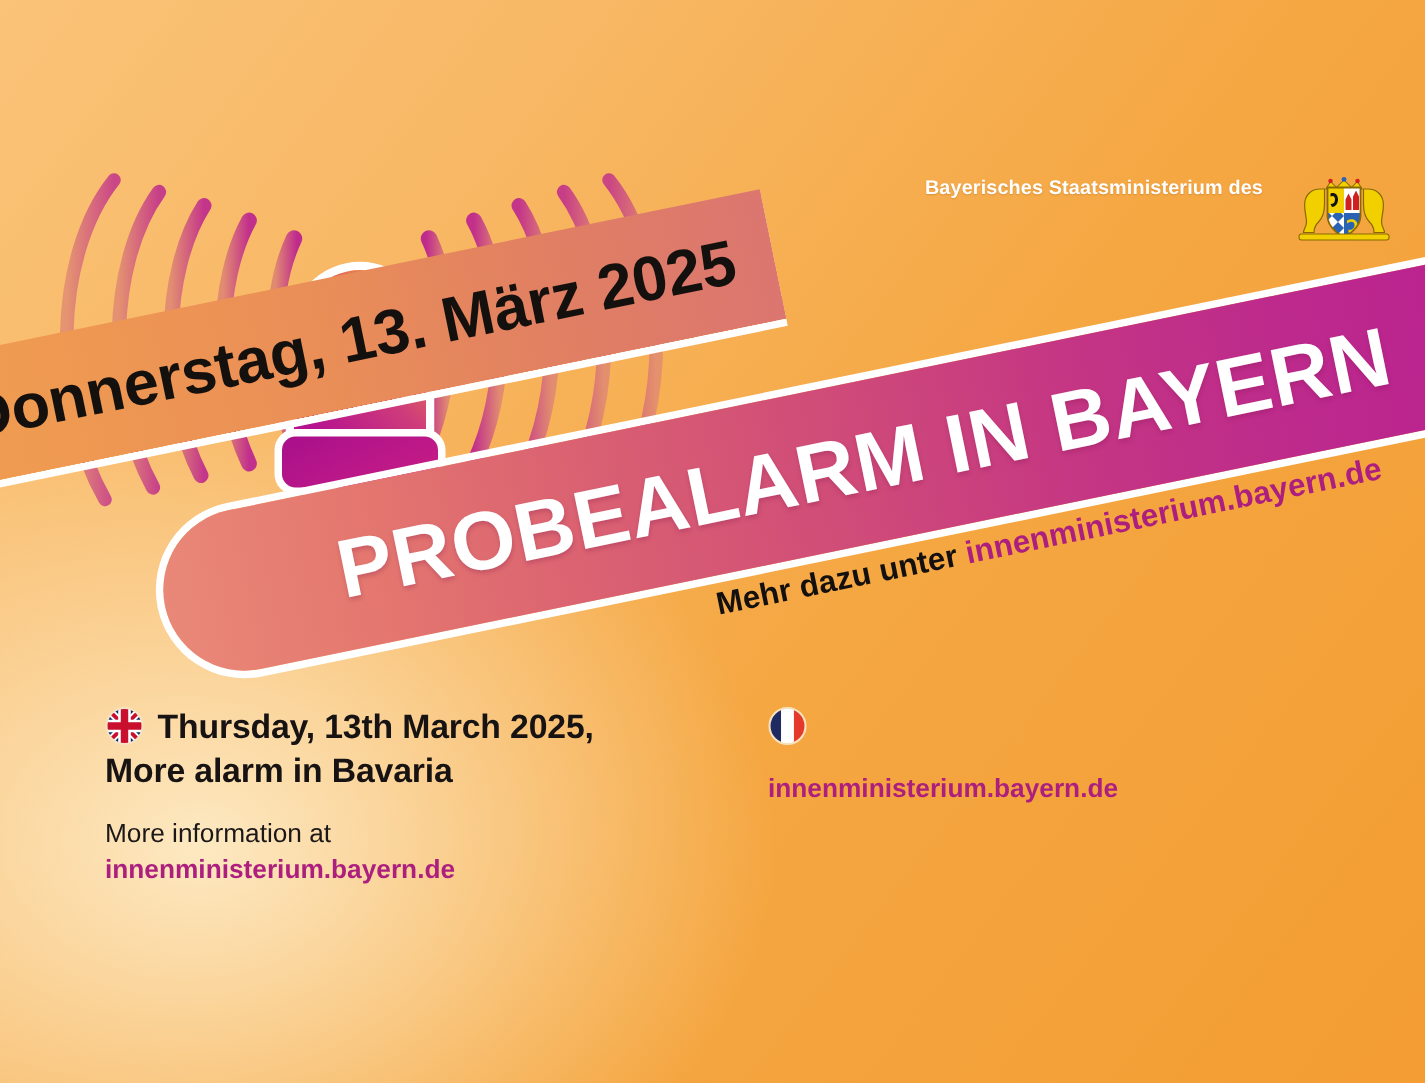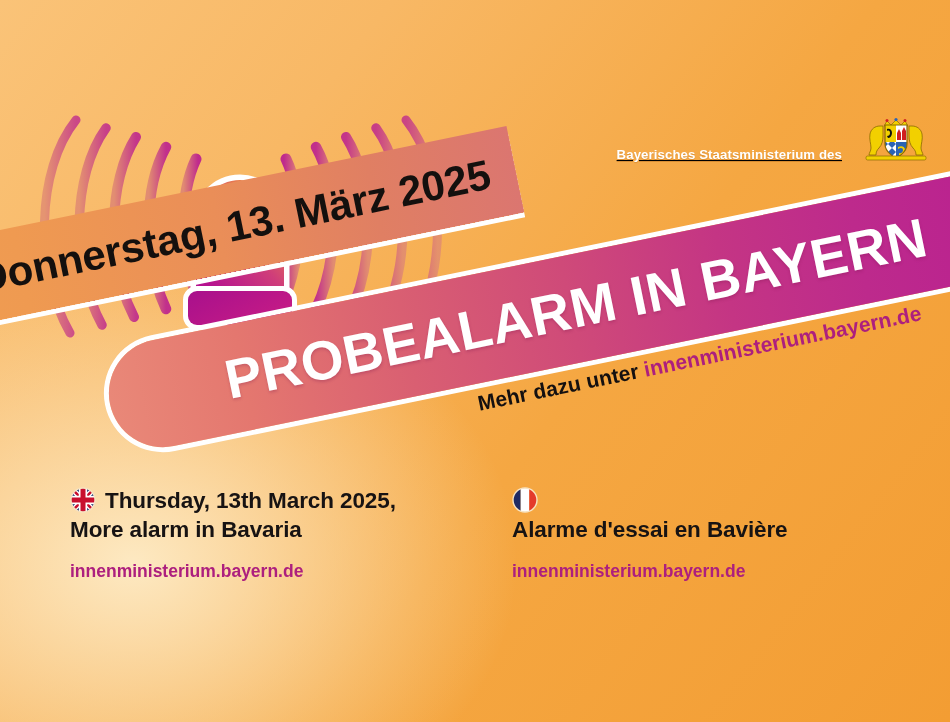--- a/index.html
+++ b/index.html
@@ -23,21 +23,21 @@
     position: absolute;
     left: 30px; top: 85px;
     width: 420px; height: 270px;
   }
   #siren-graphic svg { display: block; width: 100%; height: 100%; }
 
   
   #ministry-block {
     position: absolute;
     right: 14px; top: 116px;
-    display: flex; align-items: flex-end; gap: 14px; text-decoration: underline;
+    display: flex; align-items: flex-start; gap: 14px;
   }
   #ministry-name {
     text-align: right;
     color: #ffffff;
     font-size: 13.2px;
     font-weight: 700;
     line-height: 1.33;
     letter-spacing: .1px;
     text-shadow: 0 1px 1px rgba(150,80,10,.30);
   }
@@ -115,21 +115,21 @@
     font-weight: 700;
     color: #141010;
     white-space: nowrap;
     letter-spacing: .1px;
   }
   #more-info-de .url { color: #ad1f7e; }
 
   
   .lang-block {
     position: absolute;
-    top: 486px;
+    top: 470px;
     width: 430px;
   }
   #lang-en { left: 70px; }
   #lang-fr { left: 512px; }
 
   .lang-headline {
     font-size: 22.5px;
     font-weight: 700;
     color: #171313;
     line-height: 1.30;
@@ -285,20 +285,21 @@
             <path d="M0,0 L26,26 M26,0 L0,26" stroke="#c8102e" stroke-width="2.6"></path>
             <path d="M13,0 V26 M0,13 H26" stroke="#ffffff" stroke-width="8.4"></path>
             <path d="M13,0 V26 M0,13 H26" stroke="#c8102e" stroke-width="5"></path>
           </g>
           <circle cx="13" cy="13" r="12" fill="none" stroke="#f7e2c0" stroke-width="1.4"></circle>
         </svg>
       </span><span>Thursday, 13th March 2025,</span><br>
       <span>More alarm in Bavaria</span>
     </div>
     <div class="lang-sub">
+      <span>More information at</span>
       <span class="url">innenministerium.bayern.de</span>
     </div>
   </div>
 
   <div class="lang-block" id="lang-fr">
     <div class="lang-headline">
       <span class="flag">
         <svg viewBox="0 0 26 26" xmlns="http://www.w3.org/2000/svg" aria-hidden="true">
           <defs>
               <clipPath id="frClip">
@@ -306,20 +307,19 @@
               </clipPath>
             </defs>
           <g clip-path="url(#frClip)">
             <rect x="0" width="8.7" height="26" fill="#1f2a63"></rect>
             <rect x="8.7" width="8.6" height="26" fill="#ffffff"></rect>
             <rect x="17.3" width="8.7" height="26" fill="#e4392b"></rect>
           </g>
           <circle cx="13" cy="13" r="12" fill="none" stroke="#f7e2c0" stroke-width="1.4"></circle>
         </svg>
       </span><br>
-      <span>Alarme d'essai en Bavière</span>
     </div>
     <div class="lang-sub">
       <span class="url">innenministerium.bayern.de</span>
     </div>
   </div>
 
 </div>
 
 </body></html>

